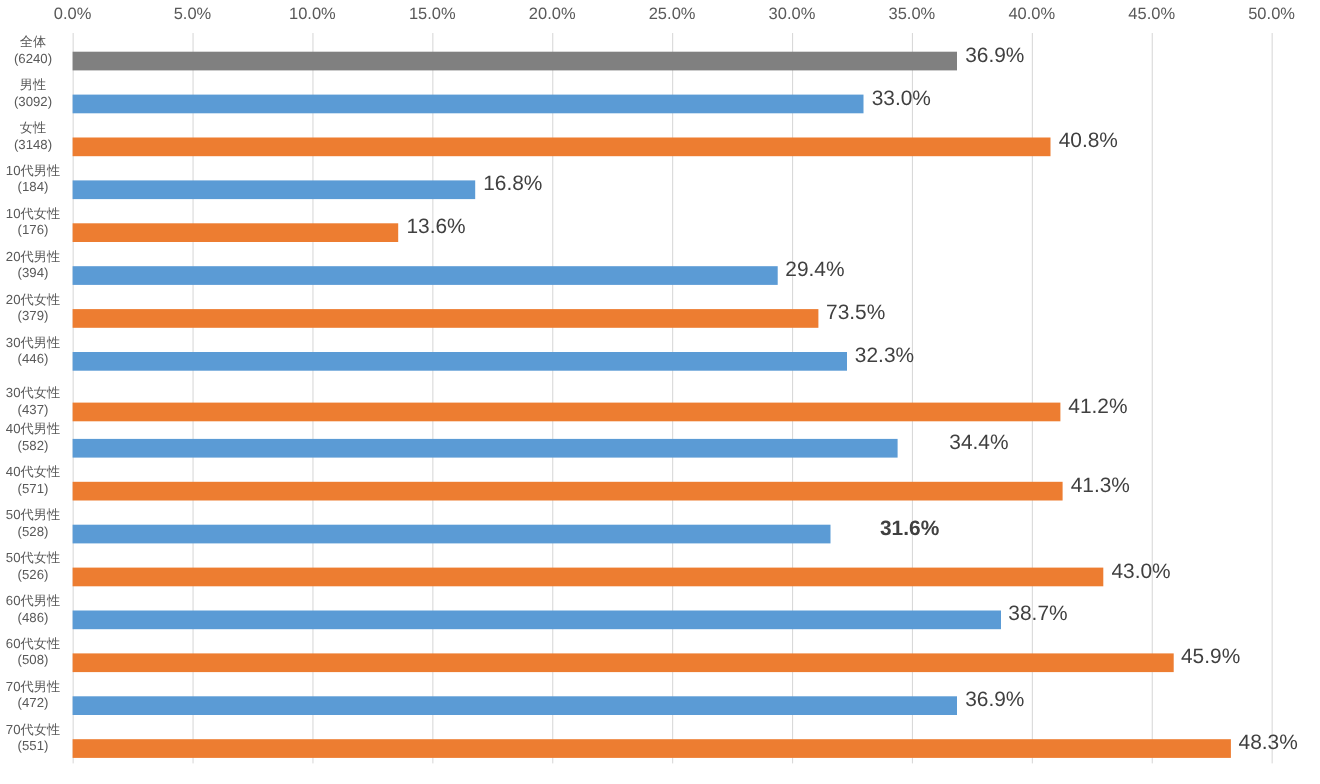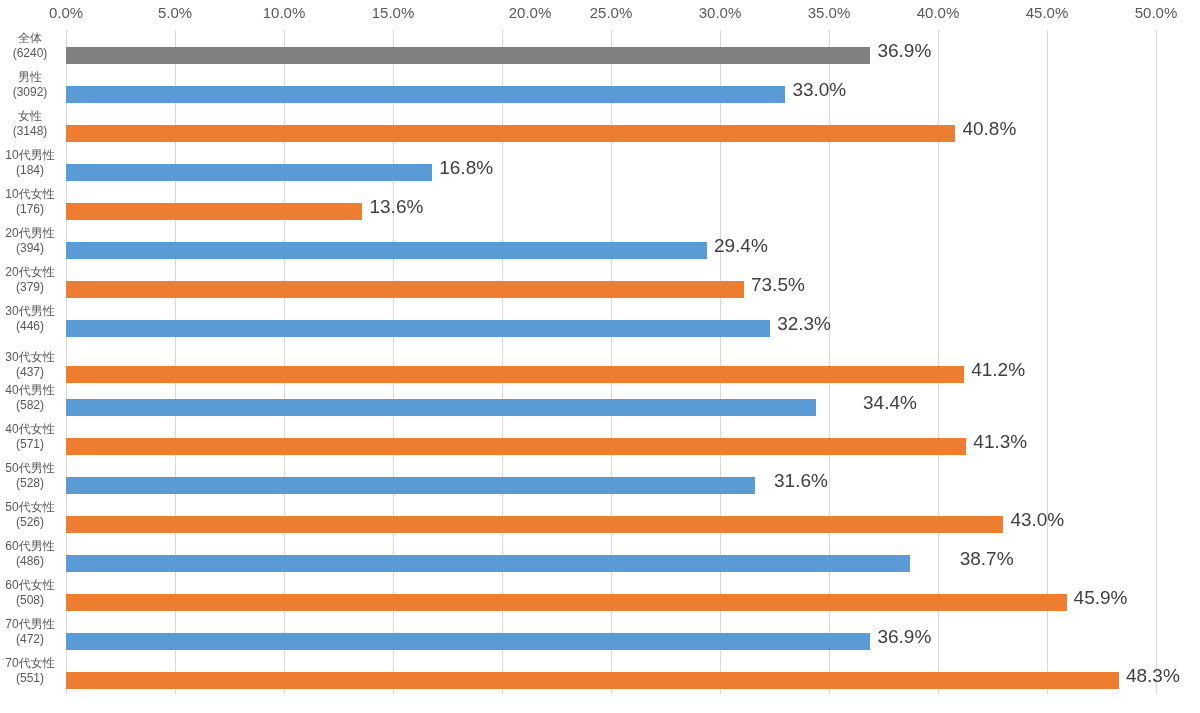--- a/index.html
+++ b/index.html
@@ -62,21 +62,21 @@
       <div class="gridline" style="left: 829px;"></div>
       <div class="gridline" style="left: 938px;"></div>
       <div class="gridline" style="left: 1047px;"></div>
       <div class="gridline" style="left: 1156px;"></div>
     </div>
   <div id="xticks">
       <div class="xtick" style="left: 66px;">0.0%</div>
       <div class="xtick" style="left: 175px;">5.0%</div>
       <div class="xtick" style="left: 284px;">10.0%</div>
       <div class="xtick" style="left: 393px;">15.0%</div>
-      <div class="xtick" style="left: 530px; text-align: center;">20.0%</div>
+      <div class="xtick" style="left: 502px; text-align: center;">20.0%</div>
       <div class="xtick" style="left: 611px;">25.0%</div>
       <div class="xtick" style="left: 720px;">30.0%</div>
       <div class="xtick" style="left: 829px;">35.0%</div>
       <div class="xtick" style="left: 938px;">40.0%</div>
       <div class="xtick" style="left: 1047px;">45.0%</div>
       <div class="xtick" style="left: 1156px;">50.0%</div>
     </div>
   <div id="rows">
       <div class="row" style="top: 30px;">
         <div class="cat-label">
@@ -165,37 +165,37 @@
         </div>
         <div class="bar female" style="width: 900.34px;"></div>
         <div class="val" style="left: 973.34px;">41.3%</div>
       </div>
       <div class="row" style="top: 459.647px;">
         <div class="cat-label">
           <span class="ln">50代男性</span>
           <span class="ln">(528)</span>
         </div>
         <div class="bar male" style="width: 688.88px;"></div>
-        <div class="val" style="left: 774px;">31.6%</div>
+        <div class="val" style="left: 800px; font-weight: bold;">31.6%</div>
       </div>
       <div class="row" style="top: 498.706px;">
         <div class="cat-label">
           <span class="ln">50代女性</span>
           <span class="ln">(526)</span>
         </div>
         <div class="bar female" style="width: 937.4px;"></div>
         <div class="val" style="left: 1010.4px;">43.0%</div>
       </div>
       <div class="row" style="top: 537.765px;">
         <div class="cat-label">
           <span class="ln">60代男性</span>
           <span class="ln">(486)</span>
         </div>
         <div class="bar male" style="width: 843.66px;"></div>
-        <div class="val" style="left: 916.66px; margin-left: 43px;">38.7%</div>
+        <div class="val" style="left: 916.66px;">38.7%</div>
       </div>
       <div class="row" style="top: 576.824px;">
         <div class="cat-label">
           <span class="ln">60代女性</span>
           <span class="ln">(508)</span>
         </div>
         <div class="bar female" style="width: 1000.62px;"></div>
         <div class="val" style="left: 1073.62px;">45.9%</div>
       </div>
       <div class="row" style="top: 615.882px;">

